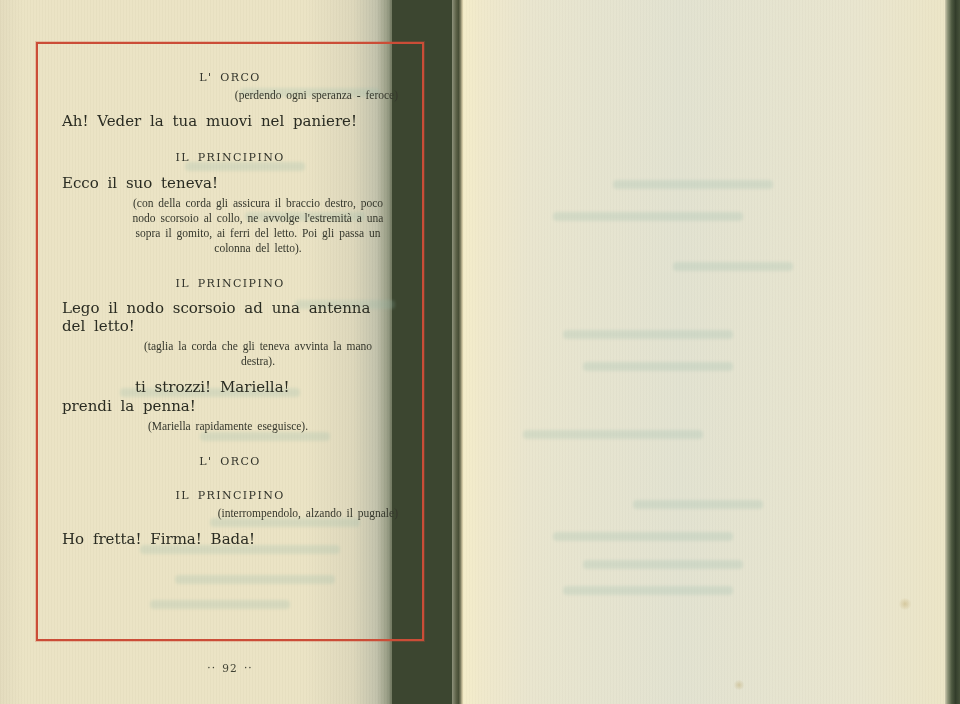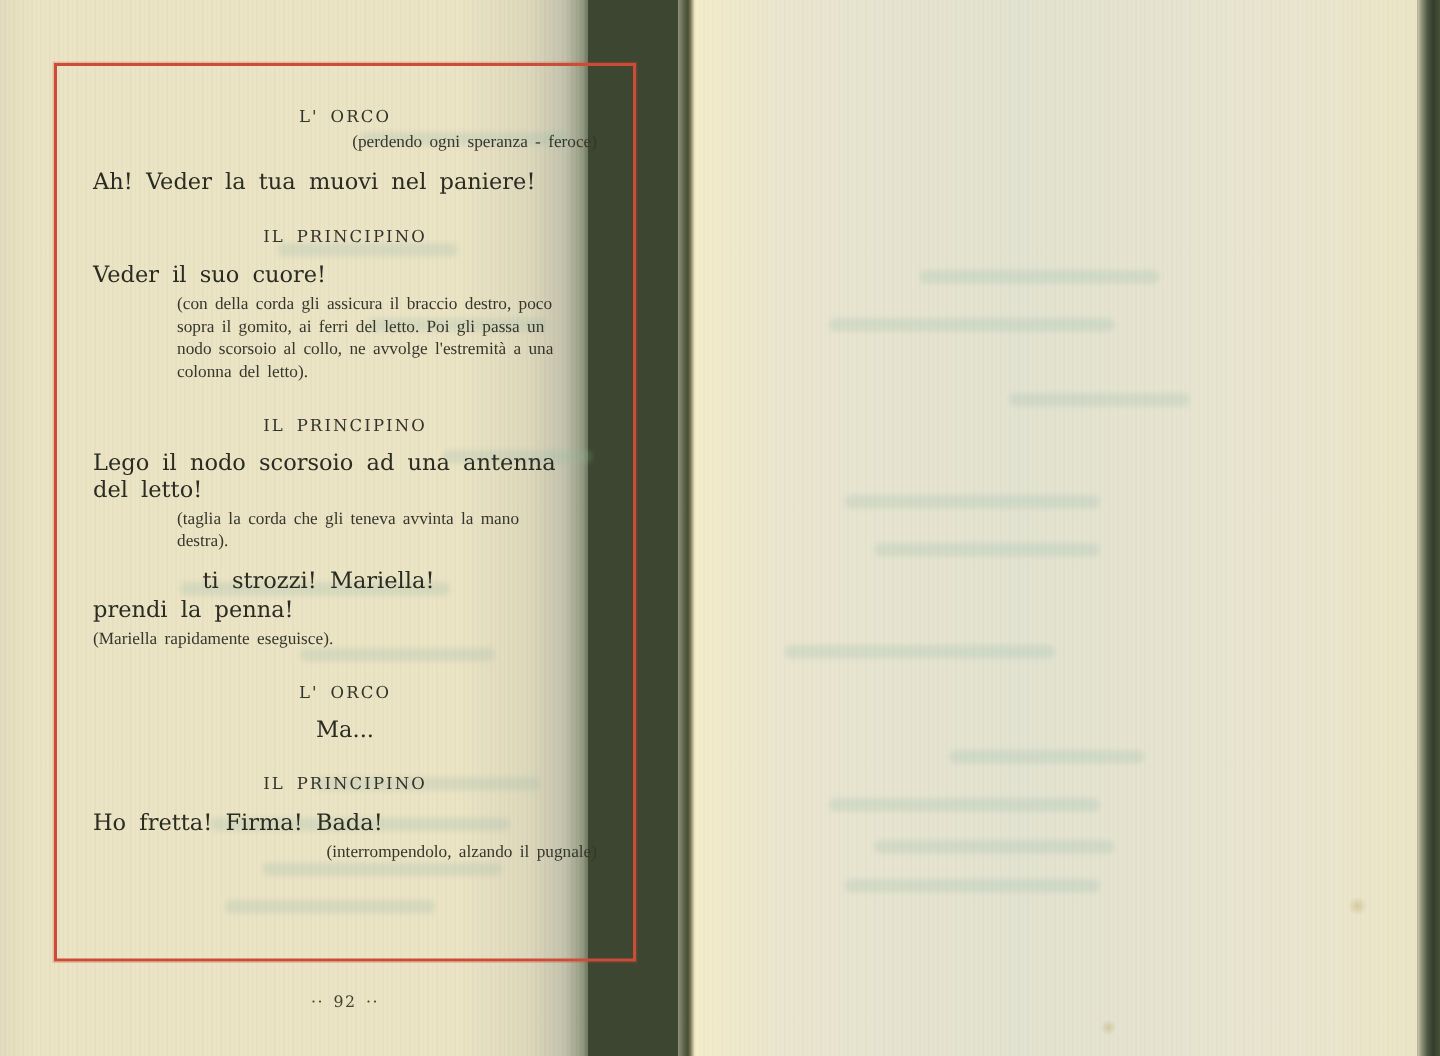--- a/index.html
+++ b/index.html
@@ -44,25 +44,25 @@
   .frame-left{left:36px;top:42px;width:384px;height:595px;}
   .content{position:absolute;inset:0;padding:6px 24px 0;color:var(--ink);}
   .blk{line-height:1.2;}
   .speaker{
     margin-top:21px;text-align:center;
     font-size:11px;letter-spacing:1.4px;word-spacing:3px;color:#31332a;
   }
   .direction{
     margin-top:4px;
     font-family:"Liberation Serif", serif;
-    font-size:11.5px;word-spacing:2px;line-height:1.3;color:#35372c;
+    font-size:11.5px;word-spacing:2px;line-height:1.3;color:#35372c;text-align:center;
   }
   .direction.a-center{text-align:right;}
   .direction.a-block{margin-left:56px;margin-right:0;}
-  .direction.a-right{text-align:left;margin-right:4px;}
+  .direction.a-right{text-align:center;margin-right:4px;}
   .dialogue{
     margin-top:9px;
     font-size:15px;word-spacing:4px;line-height:1.22;color:var(--ink);
   }
   .dialogue.a-center{text-align:center;}
   .fli .line:first-child{margin-left:73px;}
   .footer{
     position:absolute;text-align:center;
     font-size:10.5px;letter-spacing:1px;word-spacing:2px;color:#404234;
   }
@@ -102,26 +102,26 @@
           <div class="blk direction a-center">
             <div class="line">(perdendo ogni speranza - feroce)</div>
           </div>
           <div class="blk dialogue">
             <div class="line">Ah! Veder la tua muovi nel paniere!</div>
           </div>
           <div class="blk speaker">
             <div class="line">IL PRINCIPINO</div>
           </div>
           <div class="blk dialogue">
-            <div class="line">Veder il suo cuore!</div>
+            <div class="line">Ecco il suo teneva!</div>
           </div>
           <div class="blk direction a-block">
             <div class="line">(con della corda gli assicura il braccio destro, poco</div>
+            <div class="line">nodo scorsoio al collo, ne avvolge l'estremità a una</div>
             <div class="line">sopra il gomito, ai ferri del letto. Poi gli passa un</div>
-            <div class="line">nodo scorsoio al collo, ne avvolge l'estremità a una</div>
             <div class="line">colonna del letto).</div>
           </div>
           <div class="blk speaker">
             <div class="line">IL PRINCIPINO</div>
           </div>
           <div class="blk dialogue">
             <div class="line">Lego il nodo scorsoio ad una antenna</div>
             <div class="line">del letto!</div>
           </div>
           <div class="blk direction a-block">
@@ -131,31 +131,28 @@
           <div class="blk dialogue fli">
             <div class="line">ti strozzi! Mariella!</div>
             <div class="line">prendi la penna!</div>
           </div>
           <div class="blk direction a-right">
             <div class="line">(Mariella rapidamente eseguisce).</div>
           </div>
           <div class="blk speaker">
             <div class="line">L' ORCO</div>
           </div>
-          <div class="blk dialogue a-center">
-            <div class="line">Ma...</div>
-          </div>
           <div class="blk speaker">
             <div class="line">IL PRINCIPINO</div>
           </div>
+          <div class="blk direction a-center">
+            <div class="line">(interrompendolo, alzando il pugnale)</div>
+          </div>
           <div class="blk dialogue">
             <div class="line">Ho fretta! Firma! Bada!</div>
-          </div>
-          <div class="blk direction a-center">
-            <div class="line">(interrompendolo, alzando il pugnale)</div>
           </div>
         </div>
     </div>
     <div class="footer footer-left">·· 92 ··</div>
   </div>
 
   <div class="gutter"></div>
 
   <div class="page page-right">
     <div class="ghost" style="left:150px;top:180px;width:160px;"></div>

